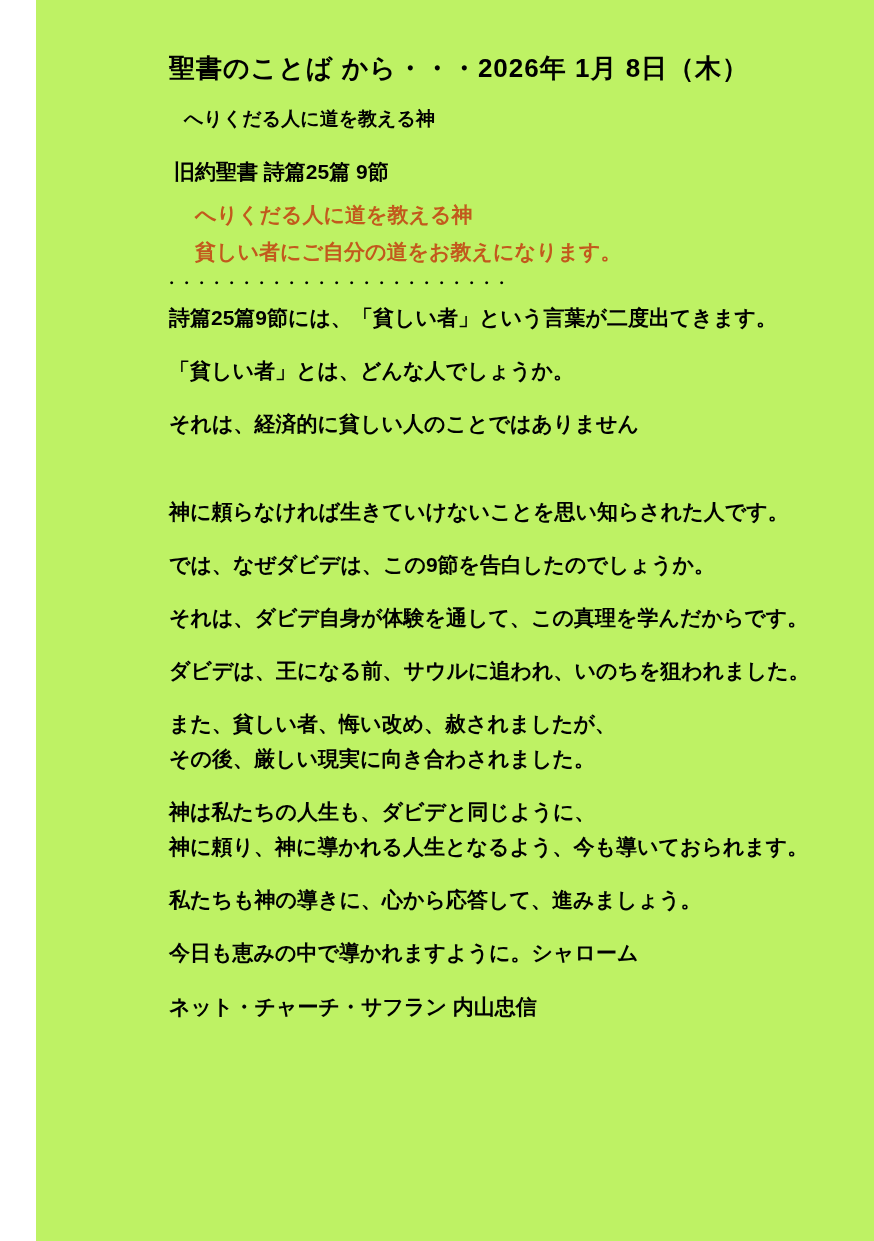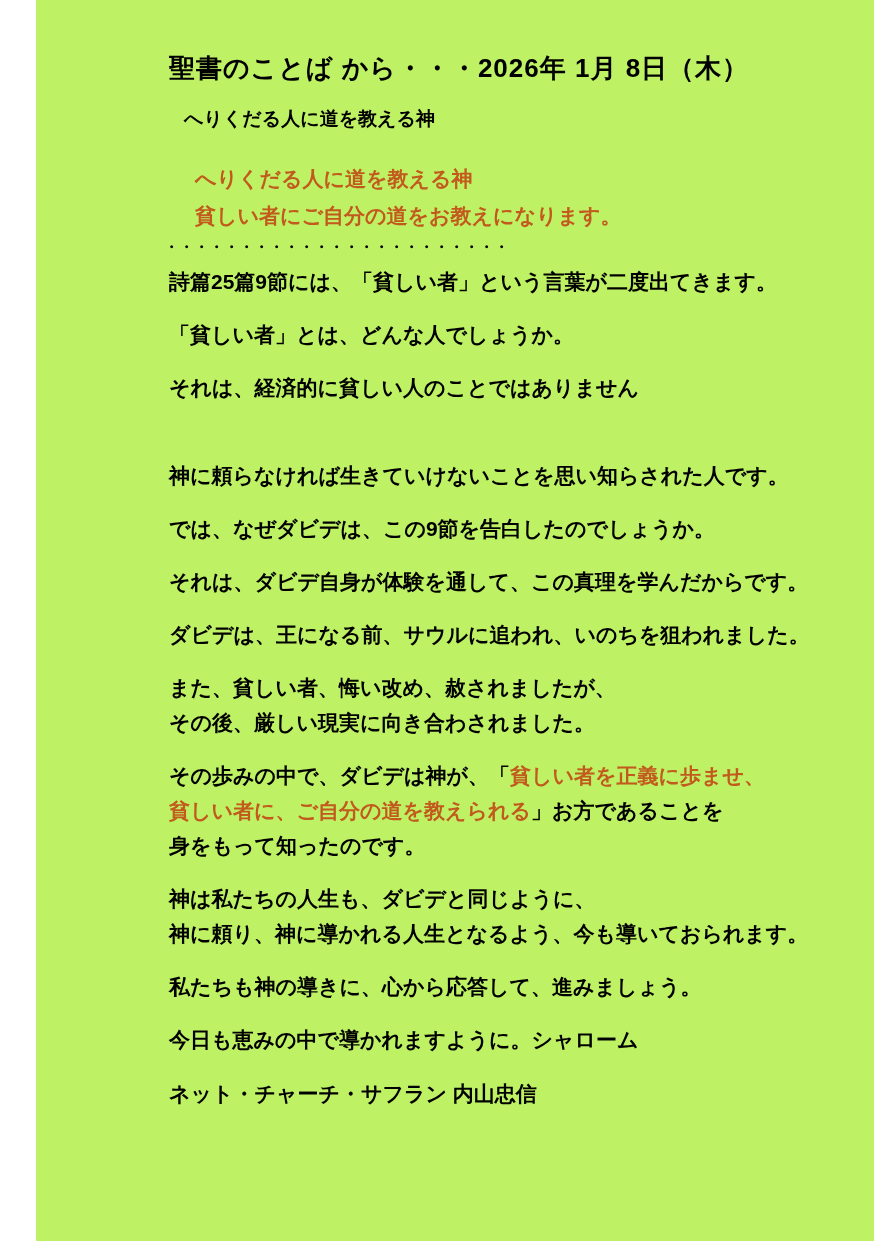--- a/index.html
+++ b/index.html
@@ -72,33 +72,33 @@
     margin-top: 24px;
     white-space: nowrap;
   }
 </style>
 </head>
 <body style="color: rgb(0, 0, 0); background: rgb(255, 255, 255);">
 
 <div class="page">
   <h1 class="title">聖書のことば から・・・2026年 1月 8日（木）</h1>
   <h2 class="subtitle">へりくだる人に道を教える神</h2>
+  <div class="scripture-ref">旧約聖書 詩篇25篇 9節</div>
   <div class="quote">
       <div class="quote-line">へりくだる人に道を教える神</div>
       <div class="quote-line">貧しい者にご自分の道をお教えになります。</div>
     </div>
   <div class="divider">・・・・・・・・・・・・・・・・・・・・・・・</div>
   <div class="body-text">
       <p><span>詩篇25篇9節には、「貧しい者」という言葉が二度出てきます。</span></p>
       <p><span>「貧しい者」とは、どんな人でしょうか。</span></p>
       <p><span>それは、経済的に貧しい人のことではありません</span></p>
       <p><br><span>神に頼らなければ生きていけないことを思い知らされた人です。</span></p>
       <p><span>では、なぜダビデは、この9節を告白したのでしょうか。</span></p>
       <p><span>それは、ダビデ自身が体験を通して、この真理を学んだからです。</span></p>
       <p><span>ダビデは、王になる前、サウルに追われ、いのちを狙われました。</span></p>
       <p><span>また、貧しい者、悔い改め、赦されましたが、</span><br><span>その後、厳しい現実に向き合わされました。</span><br></p>
-      <p><span>その歩みの中で、ダビデは神が、「</span><span class="accent">貧しい者を正義に歩ませ、</span><br><span class="accent">貧しい者に、ご自分の道を教えられる</span><span>」お方であることを</span><br><span>身をもって知ったのです。</span></p>
       <p><span>神は私たちの人生も、ダビデと同じように、</span><br><span>神に頼り、神に導かれる人生となるよう、今も導いておられます。</span></p>
       <p><span>私たちも神の導きに、心から応答して、進みましょう。</span></p>
       <p><span>今日も恵みの中で導かれますように。シャローム</span></p>
     </div>
   <div class="signature">ネット・チャーチ・サフラン 内山忠信</div>
 </div>
 
 </body></html>

